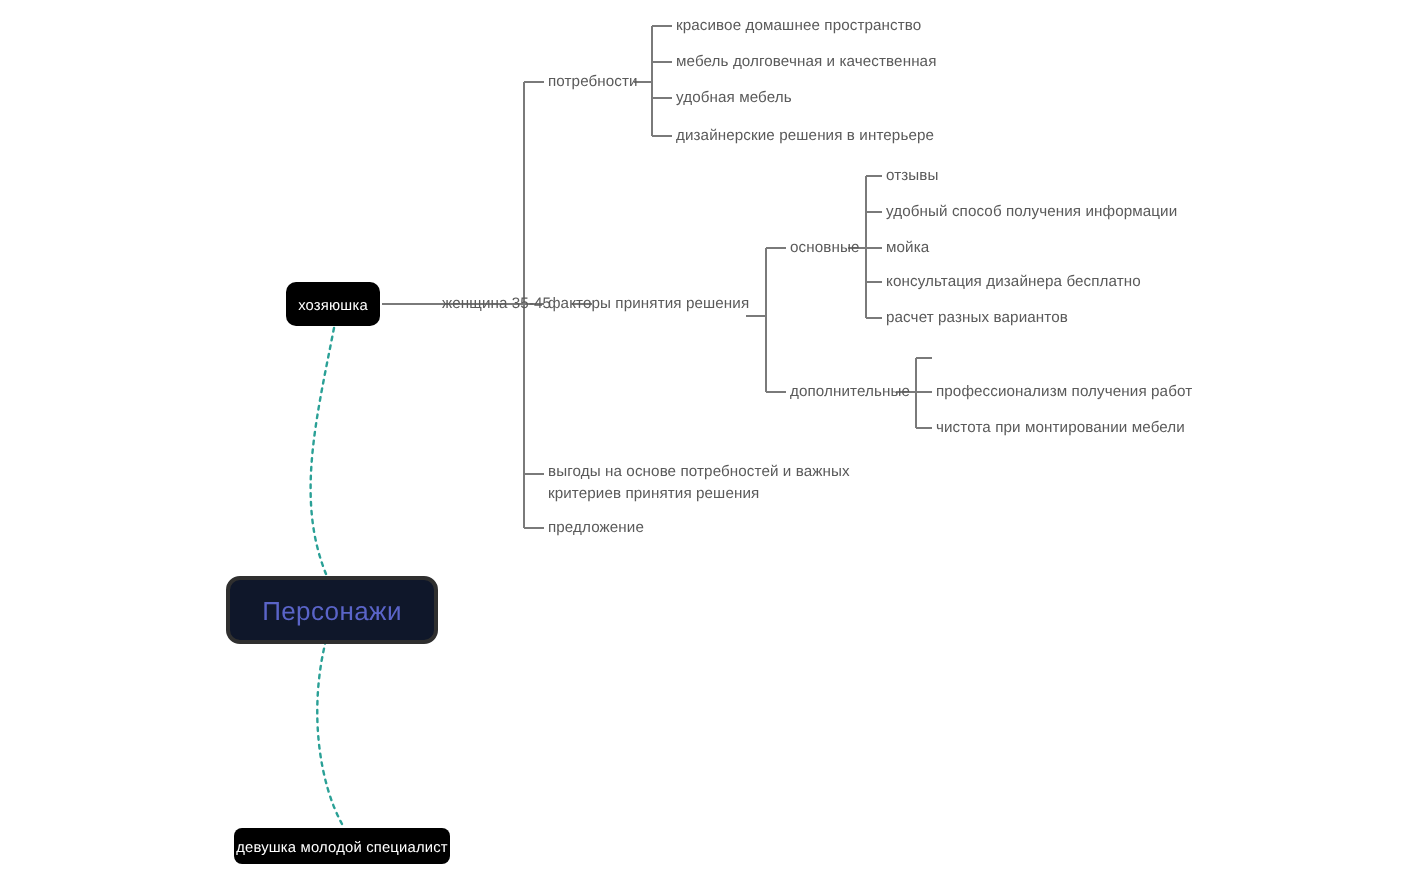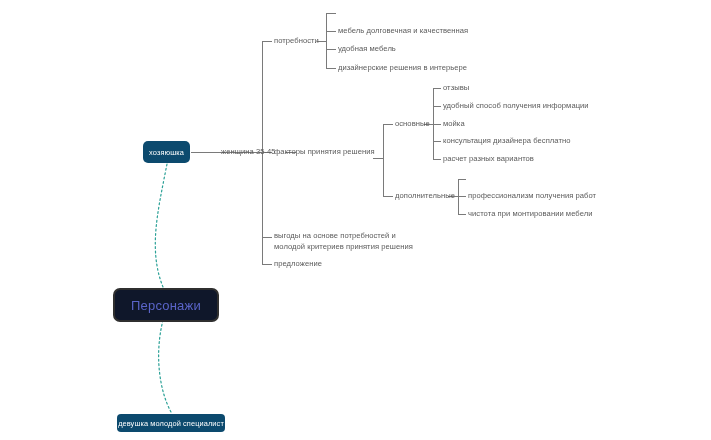--- a/index.html
+++ b/index.html
@@ -2,21 +2,21 @@
 <html><head>
 <meta charset="utf-8">
 <style>
   html,body{margin:0;padding:0;background:#ffffff;}
   body{width:711px;height:440px;position:relative;overflow:hidden;
        font-family:"Liberation Sans","DejaVu Sans",sans-serif;}
   #canvas{position:absolute;left:0;top:0;width:711px;height:440px;}
   svg.lines{position:absolute;left:0;top:0;width:711px;height:440px;pointer-events:none;}
   .lbl{position:absolute;font-size:7.6px;color:#5a5a5a;white-space:nowrap;line-height:10.5px;letter-spacing:.05px;}
   .lbl.w{white-space:normal;width:152px;}
-  .node-teal{position:absolute;background:#0c4a6e;border-radius:5px;
+  .node-teal{position:absolute;background:#000000;border-radius:5px;
        color:#ffffff;font-size:7.4px;display:flex;align-items:center;justify-content:center;
        letter-spacing:.1px;}
   #node-hozyaushka{left:143px;top:141px;width:47px;height:22px;}
   #node-devushka{left:117px;top:414px;width:108px;height:18px;border-radius:4px;}
   #node-personazhi{position:absolute;left:113px;top:288px;width:102px;height:30px;
        background:#0f172a;border:2px solid #2f2f2f;border-radius:7px;
        display:flex;align-items:center;justify-content:center;
        color:#5a64c8;font-size:13px;letter-spacing:.2px;}
 </style>
 </head>
@@ -81,23 +81,24 @@
   </div>
 
   <div class="node-teal" id="node-devushka">
     <span>девушка молодой специалист</span>
   </div>
 
   <div class="lbl" style="left:221px;top:147px;">женщина 35-45</div>
 
   <div class="lbl" style="left:274px;top:36px;">потребности</div>
   <div class="lbl" style="left:274px;top:147px;">факторы принятия решения</div>
-  <div class="lbl w" style="left:274px;top:231px;">выгоды на основе потребностей и молодой критериев принятия решения</div>
+  <div class="lbl w" style="left:274px;top:231px;">выгоды на основе потребностей и важных критериев принятия решения</div>
   <div class="lbl" style="left:274px;top:259px;">предложение</div>
 
+  <div class="lbl" style="left:338px;top:8px;">красивое домашнее пространство</div>
   <div class="lbl" style="left:338px;top:26px;">мебель долговечная и качественная</div>
   <div class="lbl" style="left:338px;top:44px;">удобная мебель</div>
   <div class="lbl" style="left:338px;top:63px;">дизайнерские решения в интерьере</div>
 
   <div class="lbl" style="left:395px;top:119px;">основные</div>
   <div class="lbl" style="left:395px;top:191px;">дополнительные</div>
 
   <div class="lbl" style="left:443px;top:83px;">отзывы</div>
   <div class="lbl" style="left:443px;top:101px;">удобный способ получения информации</div>
   <div class="lbl" style="left:443px;top:119px;">мойка</div>

